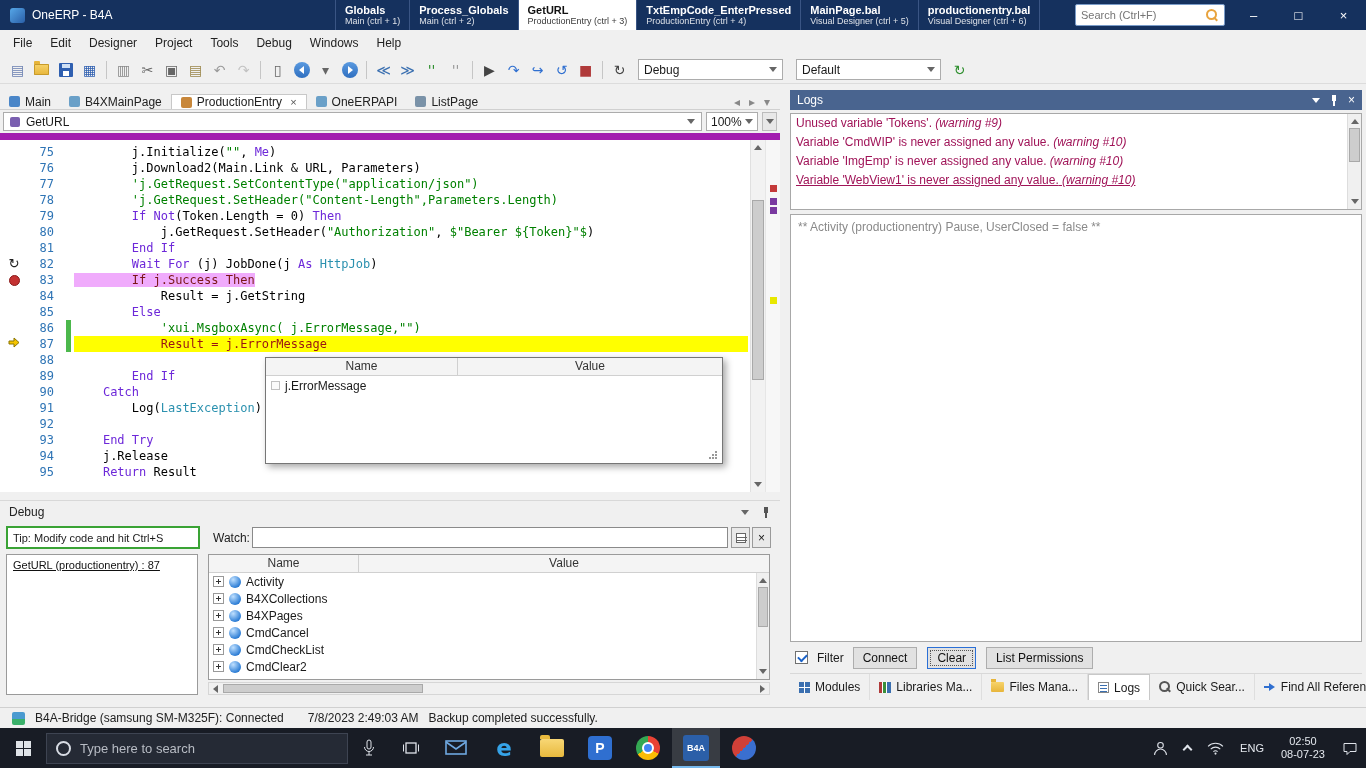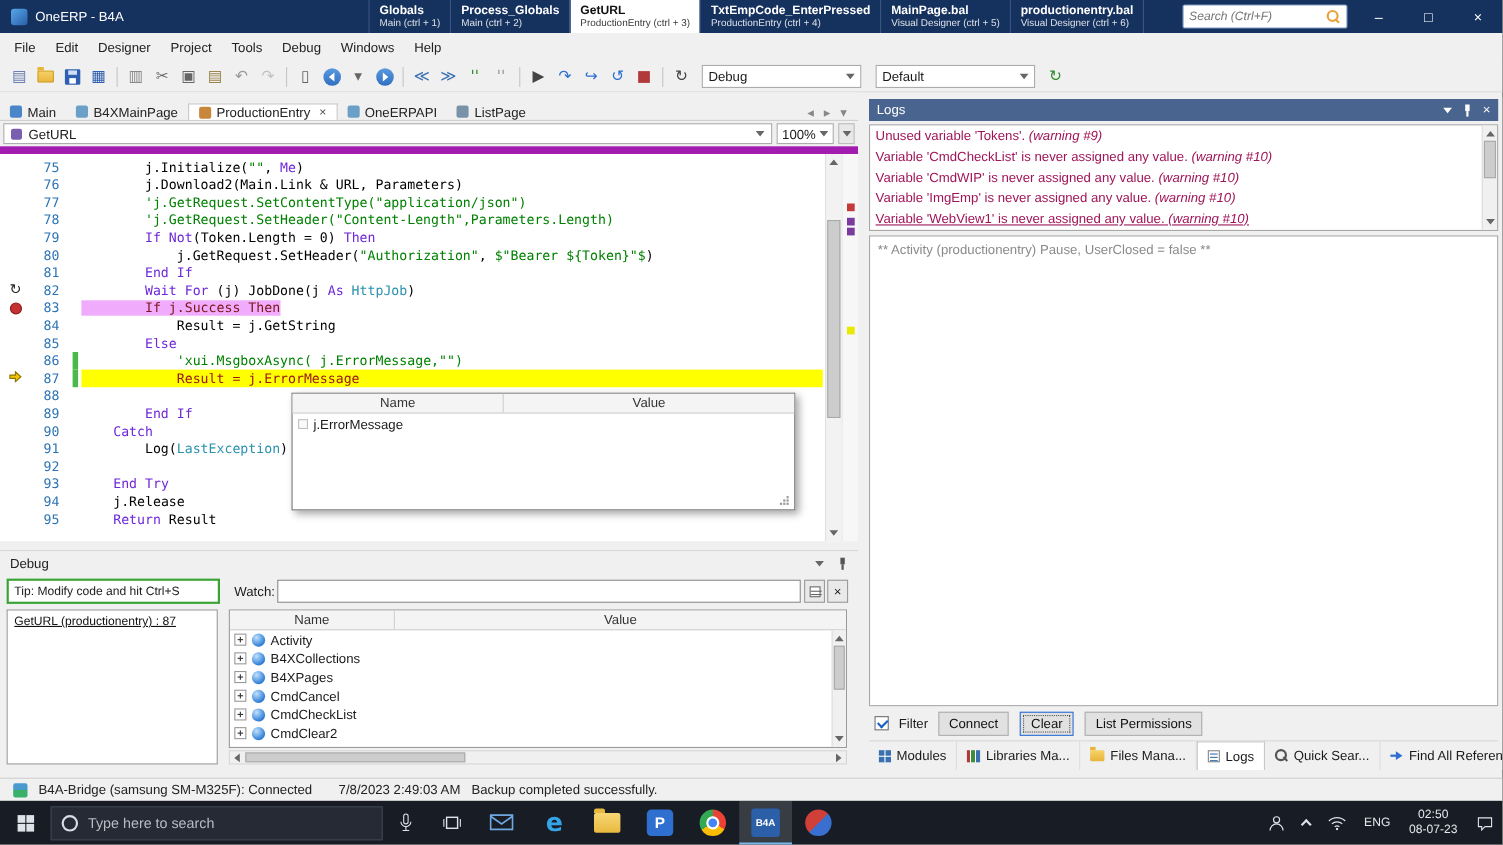--- a/index.html
+++ b/index.html
@@ -11,21 +11,21 @@
 .titlebar{position:absolute;top:0;left:0;width:1366px;height:30px;background:#15315e;color:#fff;display:flex;align-items:stretch}
 .tb-title{display:flex;align-items:center;gap:7px;padding:0 10px;width:335px;font-size:12px}
 .app-logo{width:15px;height:15px;border-radius:3px;background:linear-gradient(135deg,#56a7e8,#2a5fa8)}
 .module-tabs{display:flex;height:30px}
 .mtab{padding:2px 9px;border-left:1px solid #3a5584;display:flex;flex-direction:column;justify-content:center;white-space:nowrap;cursor:default}
 .mtab:last-child{border-right:1px solid #3a5584}
 .mt-title{font-size:11px;font-weight:bold;line-height:12px}
 .mt-sub{font-size:9px;line-height:11px;opacity:.85}
 .mtab.active{background:#fff;color:#111}
 .tb-search{position:absolute;right:141px;top:4px;width:150px;height:22px;background:#fff;border:1px solid #7a9cc9;border-radius:2px;display:flex;align-items:center;padding:0 5px;gap:4px}
-.tb-search input{flex:1;min-width:0;border:none;outline:none;background:transparent;font-style:italic;color:#777;font-size:11px;font-family:inherit}
+.tb-search input{flex:1;min-width:0;border:none;outline:none;background:transparent;color:#777;font-size:11px;font-family:inherit}
 .search-glyph{width:13px;height:13px;position:relative;flex:0 0 auto}
 .search-glyph::before{content:'';position:absolute;width:7px;height:7px;border:2px solid #e8a33d;border-radius:50%;left:0;top:0}
 .search-glyph::after{content:'';position:absolute;width:5px;height:2px;background:#e8a33d;transform:rotate(45deg);left:7px;top:9px}
 .win-controls{position:absolute;right:0;top:0;display:flex;height:30px}
 .win-btn{width:45px;display:flex;align-items:center;justify-content:center;font-size:13px;color:#fff}
 
 
 .menubar{position:absolute;top:30px;left:0;width:1366px;height:26px;background:#f0f0f0;display:flex;align-items:center;padding-left:4px}
 .menu-item{padding:5px 9px;color:#222}
 
@@ -482,21 +482,20 @@
       <span>Logs</span>
       <span class="lh-icons">
         <span class="tri-down light"></span>
         <span class="pin-ic light"></span>
         <span>×</span>
       </span>
     </div>
     <div class="warnings-box">
       <div>
           <div class="warning-row"><span>Unused variable 'Tokens'.</span><span class="warn-tag"> (warning #9)</span></div>
-          <div class="warning-row"><span>Variable 'CmdCheckList' is never assigned any value.</span><span class="warn-tag"> (warning #10)</span></div>
           <div class="warning-row"><span>Variable 'CmdWIP' is never assigned any value.</span><span class="warn-tag"> (warning #10)</span></div>
           <div class="warning-row"><span>Variable 'ImgEmp' is never assigned any value.</span><span class="warn-tag"> (warning #10)</span></div>
           <div class="warning-row"><span class="u">Variable 'WebView1' is never assigned any value.</span><span class="warn-tag u"> (warning #10)</span></div>
         </div>
       <div class="warn-scroll">
         <div class="vs-btn" style="top:0;width:13px">
             <span class="tri-up"></span>
           </div>
         <div class="vs-thumb" style="top:14px;height:34px;width:11px"></div>
         <div class="vs-btn" style="bottom:0;width:13px">

